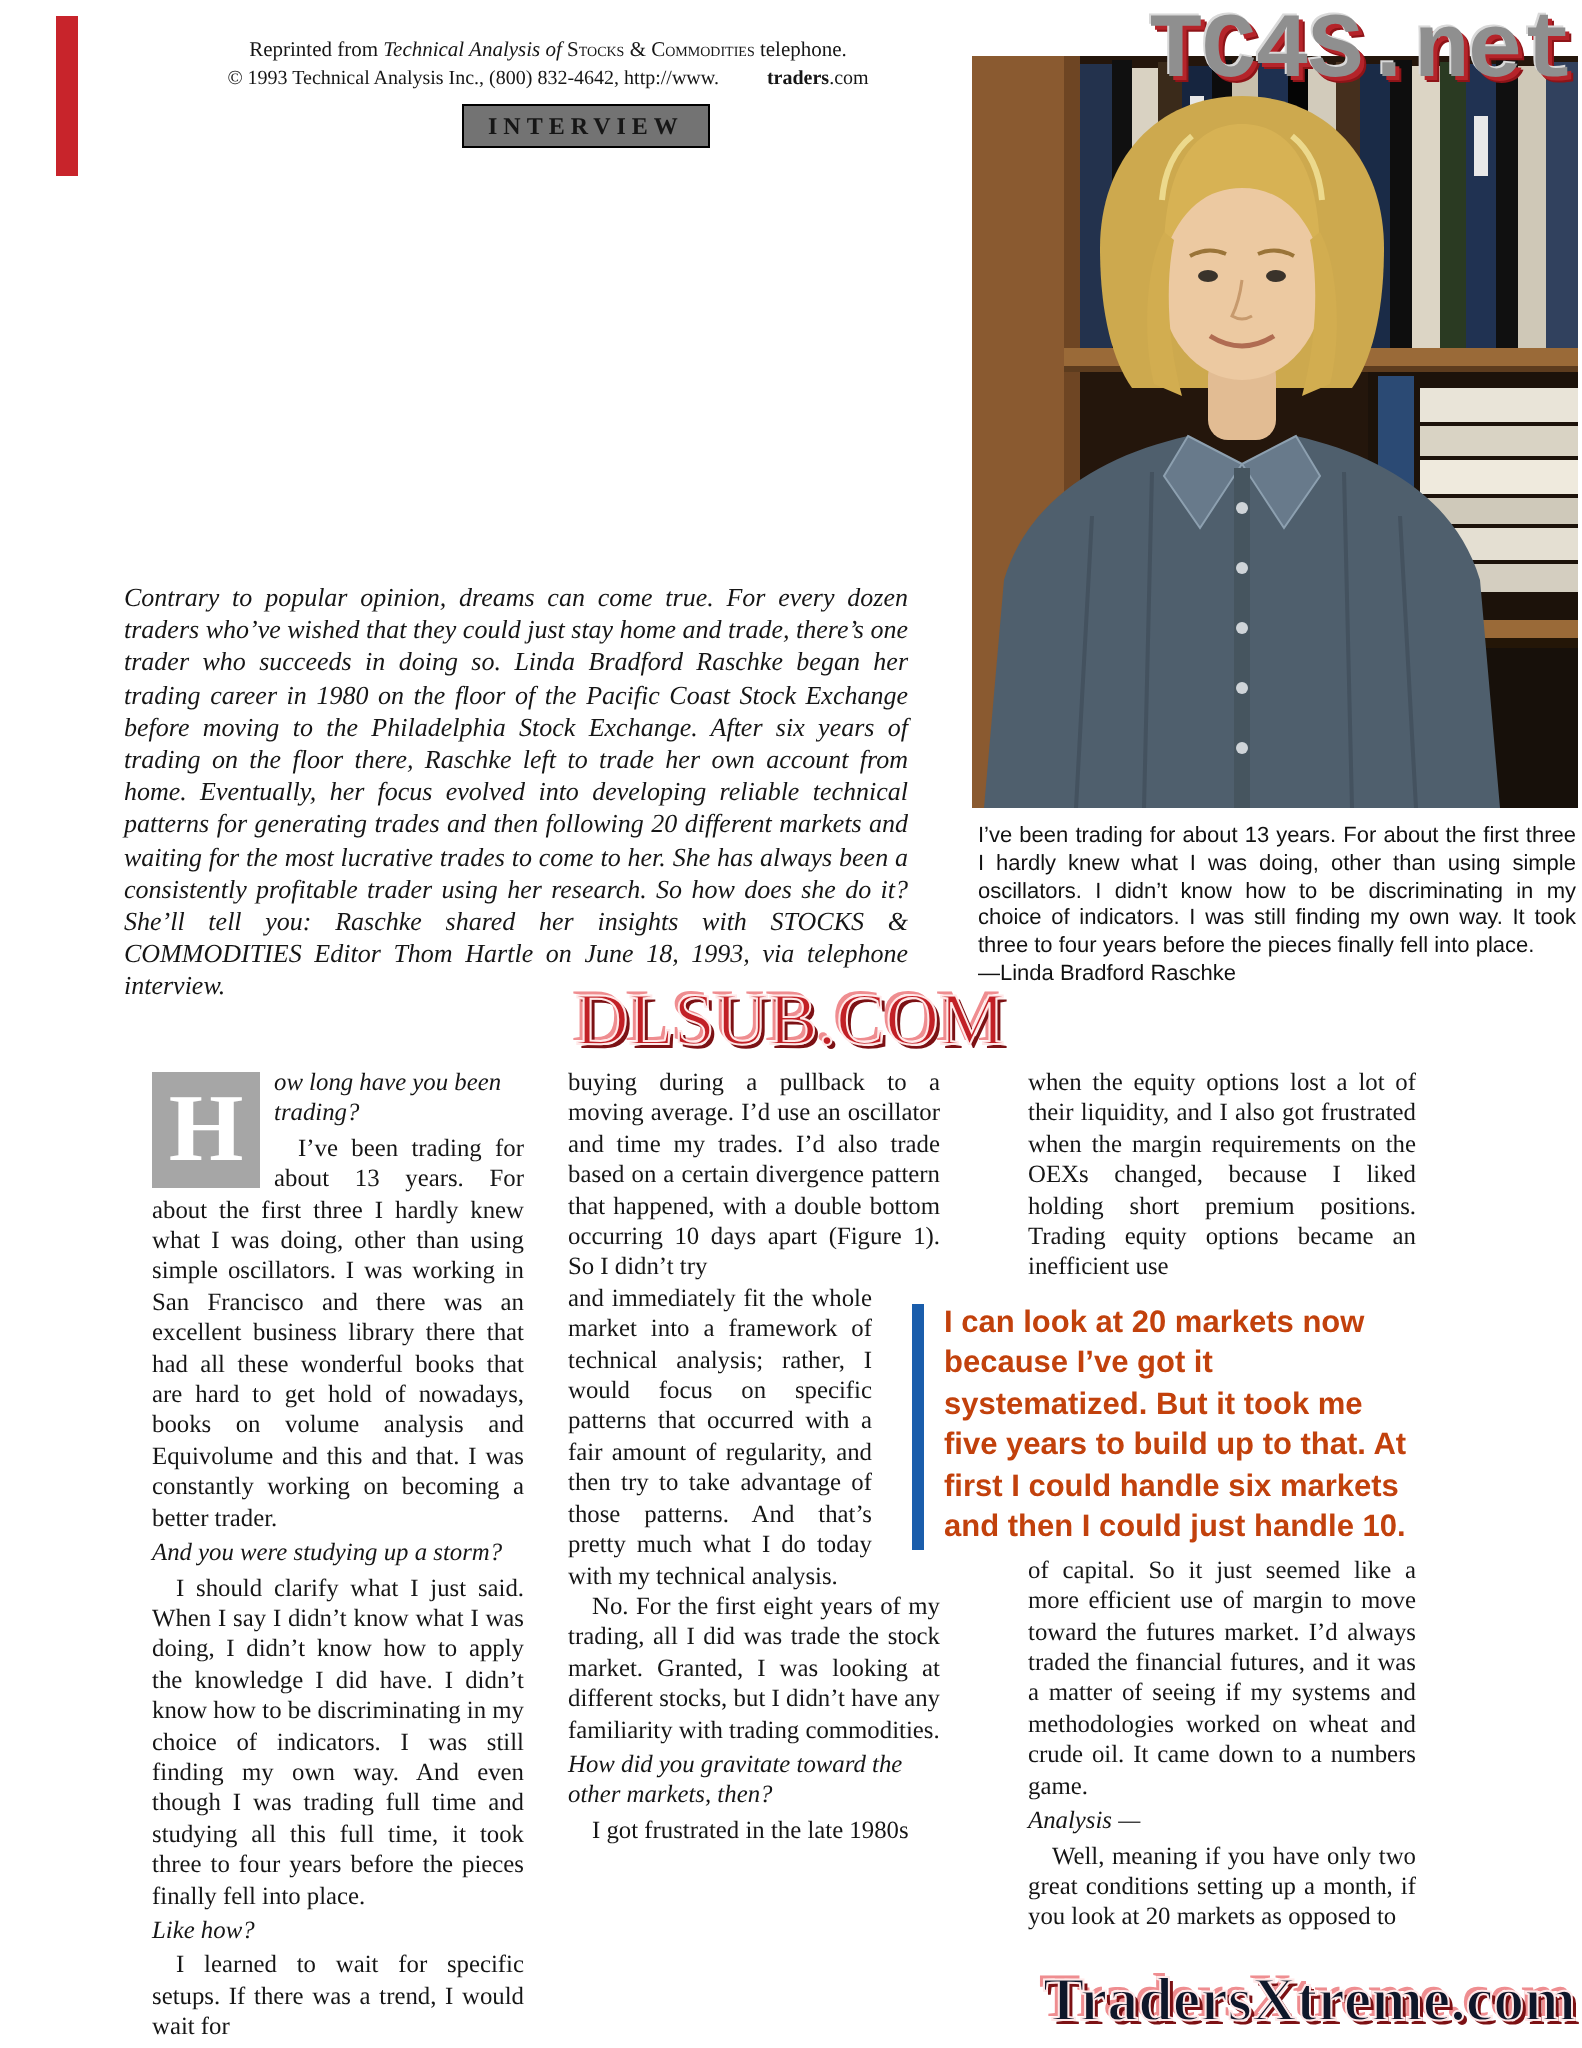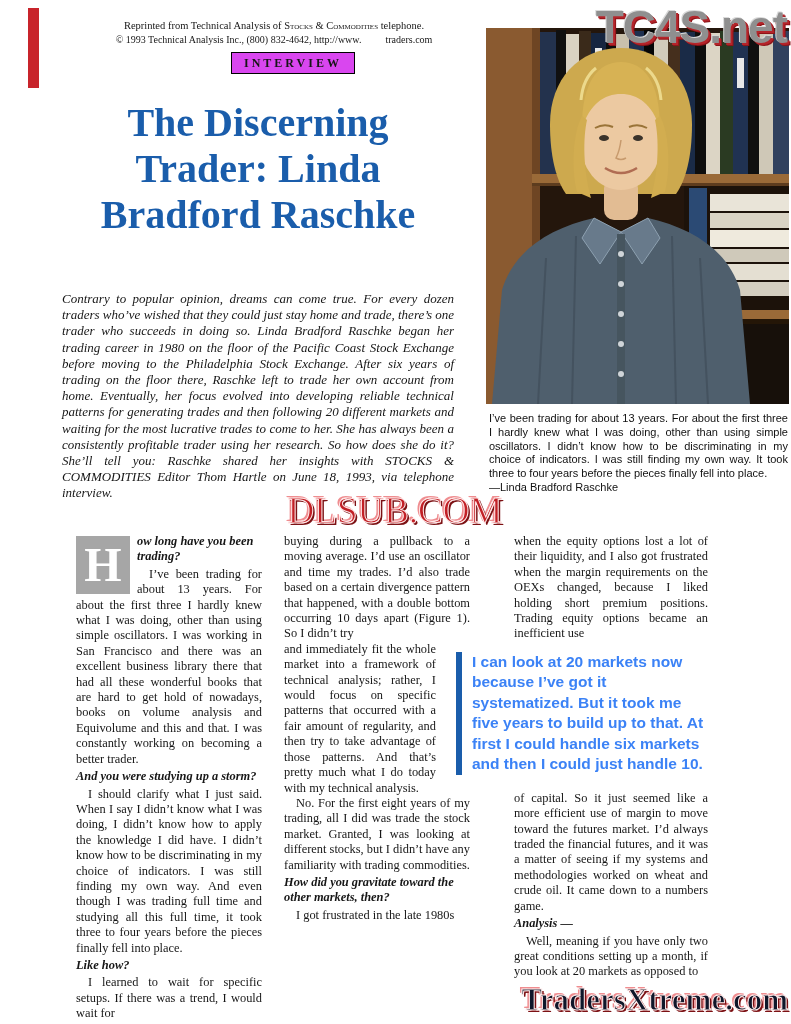--- a/index.html
+++ b/index.html
@@ -8,34 +8,34 @@
     background:#ffffff;overflow:hidden;
     font-family:"Liberation Serif",serif;color:#161616;
   }
   
   .red-bar{position:absolute;left:28px;top:8px;width:11px;height:80px;background:#c8242b;}
 
   
   .header{position:absolute;left:88px;top:20px;width:372px;text-align:center;}
   .h-line1{font-size:10.5px;}
   .h-line2{font-size:10px;margin-top:3px;}
-  .it{}
+  .it{font-style:italic;}
   .sc{font-variant:small-caps;}
-  .b{font-weight:normal;padding-left:24px;}
+  .b{font-weight:bold;padding-left:24px;}
 
   .interview-badge{
     position:absolute;left:231px;top:52px;
     border:1px solid #000;padding:3px 12px 2px;
-    font-size:12px;font-weight:600;letter-spacing:3px;background:#d946ef;
+    font-size:12px;font-weight:600;letter-spacing:3px;background:#737373;
   }
 
   
   .wm-tc4s{
     position:absolute;top:0;right:4px;z-index:6;
-    font-family:Liberation Sans, sans-serif;font-weight:bold;
+    font-family:Liberation Mono, monospace;font-weight:bold;
     font-size:46px;letter-spacing:-1px;color:#8f8f8f;
     text-shadow:-1px -1px 0 #d9d9d9, 2px 2px 0 #b5242a, 3px 3px 0 #8e1418;
     margin-left:48px;
   }
   .wm-dlsub{
     position:absolute;left:238px;top:489px;width:314px;z-index:6;text-align:center;
     font-family:"Liberation Serif",serif;font-weight:normal;font-size:37px;
     color:#c22026;-webkit-text-stroke:1px #ffe9e9;
     text-shadow:2px 2px 0 #7c1114,-2px -2px 0 #ef8d90;
   }
@@ -69,31 +69,31 @@
 
   
   .columns{position:absolute;left:76px;top:534px;width:632px;display:flex;}
   .col{font-size:12.4px;line-height:15.4px;}
   .col1{width:186px;}
   .col2{width:186px;margin-left:22px;}
   .col3{width:194px;margin-left:44px;}
   .a{margin:0;text-align:justify;text-indent:12px;hyphens:auto;}
   .a.cont{text-indent:0;}
   .a.narrow{padding-right:34px;}
-  .q{font-weight:bold;font-style:italic;margin:2px 0 2px;}
+  .q{font-weight:normal;font-style:italic;margin:2px 0 2px;}
   .q.firstq{margin-top:0;}
   .dropcap{
     float:left;width:54px;height:58px;margin:2px 7px 3px 0;
     background:#a6a6a6;color:#fff;font-weight:bold;
     font-size:48px;line-height:58px;text-align:center;
   }
   .pullquote{
-    margin:10px 0 16px -58px;
+    margin:10px 0 3px -58px;
     border-left:6px solid #1a5dab;padding-left:10px;
-    color:#3b82f6;font-family:"Liberation Sans",sans-serif;
+    color:#c2410c;font-family:"Liberation Sans",sans-serif;
     font-weight:bold;font-size:15.5px;line-height:20.5px;text-align:left;
   }
 </style>
 </head>
 <body>
 
 <div class="page">
 
   <div class="red-bar"></div>
 
@@ -167,25 +167,20 @@
       <path d="M162,190 L135,204 L156,236 L174,210 Z" fill="#687a8b" stroke="#8da0b0" stroke-width="1"></path>
       <rect x="131" y="206" width="8" height="170" fill="#46555f"></rect>
       <circle cx="135" cy="226" r="3" fill="#cfd4d8"></circle>
       <circle cx="135" cy="256" r="3" fill="#cfd4d8"></circle>
       <circle cx="135" cy="286" r="3" fill="#cfd4d8"></circle>
       <circle cx="135" cy="316" r="3" fill="#cfd4d8"></circle>
       <circle cx="135" cy="346" r="3" fill="#cfd4d8"></circle>
     </g>
   </svg>
 
-  <div class="title">
-    <div>The Discerning</div>
-    <div>Trader: Linda</div>
-    <div>Bradford Raschke</div>
-  </div>
 
   <div class="intro">Contrary to popular opinion, dreams can come true. For every dozen traders who’ve wished that they could just stay home and trade, there’s one trader who succeeds in doing so. Linda Bradford Raschke began her trading career in 1980 on the floor of the Pacific Coast Stock Exchange before moving to the Philadelphia Stock Exchange. After six years of trading on the floor there, Raschke left to trade her own account from home. Eventually, her focus evolved into developing reliable technical patterns for generating trades and then following 20 different markets and waiting for the most lucrative trades to come to her. She has always been a consistently profitable trader using her research. So how does she do it? She’ll tell you: Raschke shared her insights with STOCKS &amp; COMMODITIES Editor Thom Hartle on June 18, 1993, via telephone interview.</div>
 
   <div class="caption">
     <span>I’ve been trading for about 13 years. For about the first three I hardly knew what I was doing, other than using simple oscillators. I didn’t know how to be discriminating in my choice of indicators. I was still finding my own way. It took three to four years before the pieces finally fell into place.</span>
     <div class="attr">—Linda Bradford Raschke</div>
   </div>
 
   <div class="wm-dlsub">DLSUB.COM</div>
 

